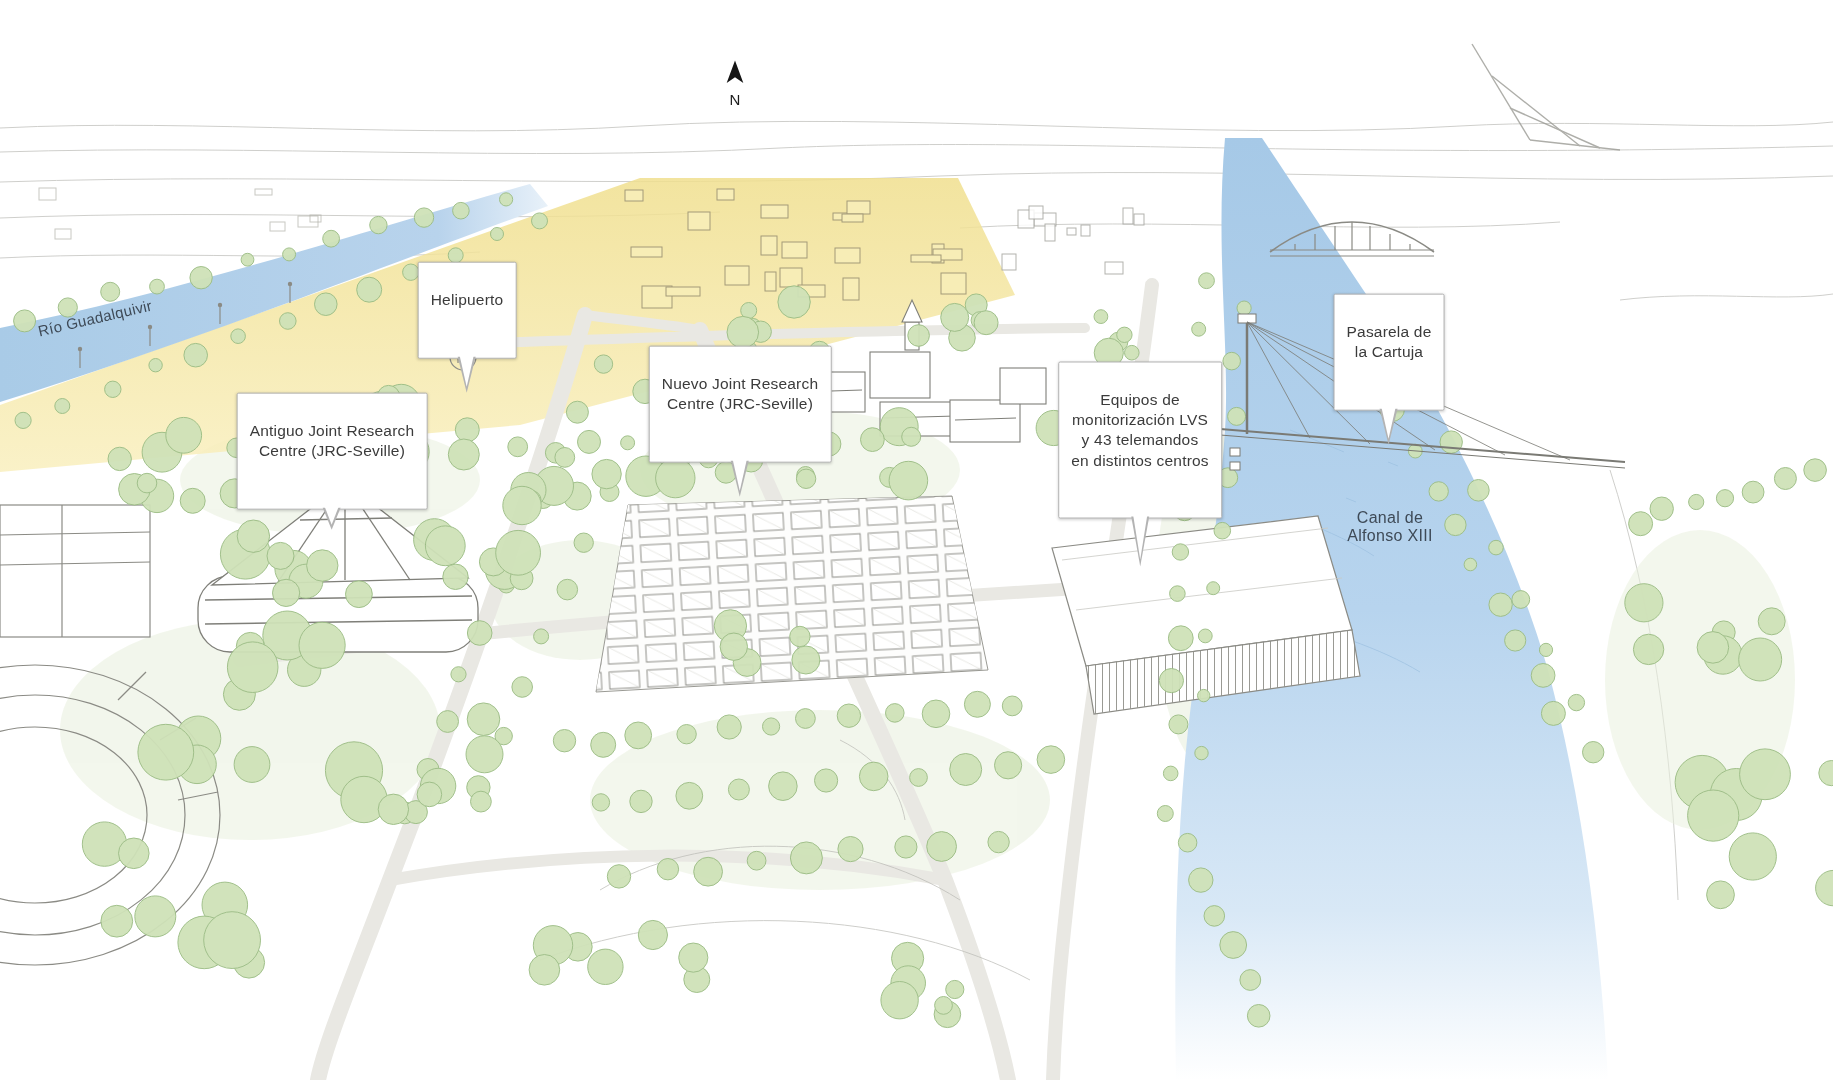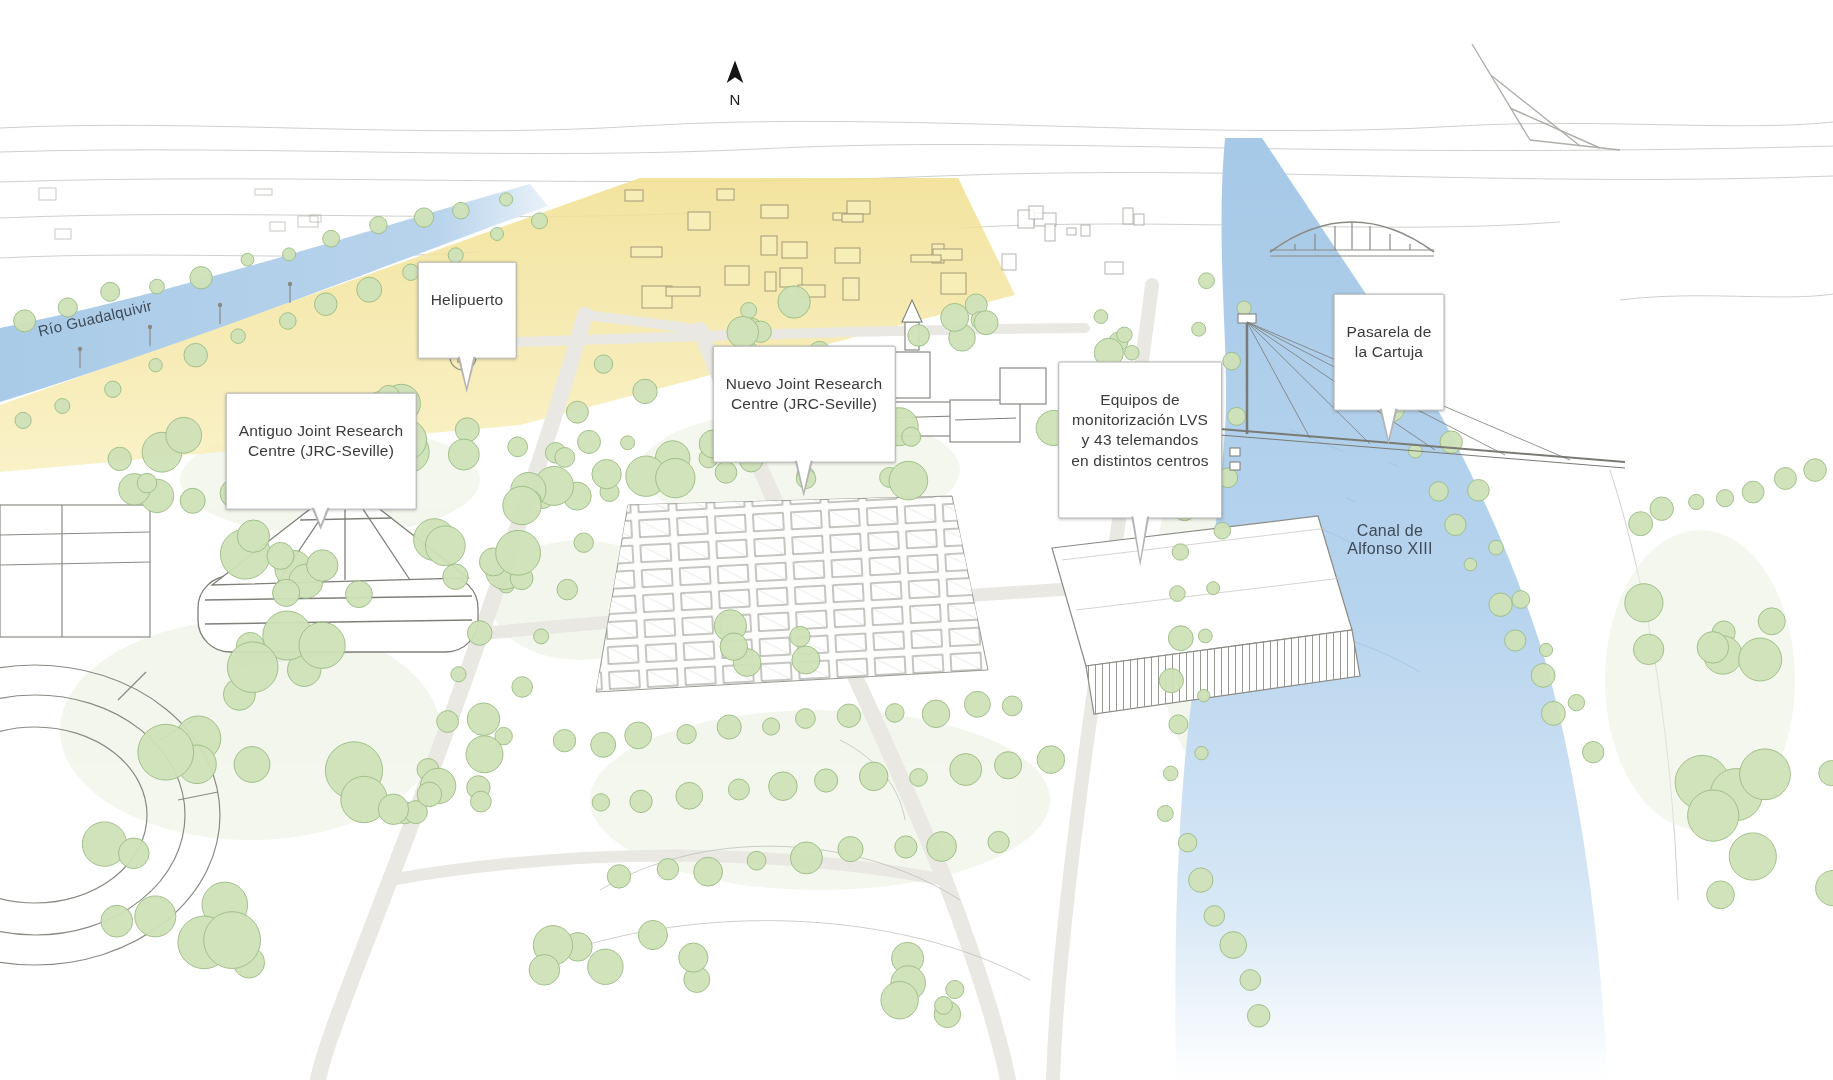--- a/index.html
+++ b/index.html
@@ -551,38 +551,38 @@
   </svg>
 
   <div id="compass">
     <svg width="20" height="26" viewBox="0 0 24 30">
       <polygon points="12,0 2,27 12,20 22,27" fill="#151515"></polygon>
     </svg>
     <div class="n">N</div>
   </div>
 
   <div class="water-label" id="rio-label" style="left:95px;top:318px;">Río Guadalquivir</div>
-  <div class="water-label" style="left:1390px;top:527px;margin-top:13px;">Canal de
+  <div class="water-label" style="left:1390px;top:527px;">Canal de
 Alfonso XIII</div>
 
   <div class="callout tl" style="left:467px;top:298px;margin-top:12px;">
     <span>Helipuerto</span>
     <span class="tail tail-border"></span>
     <span class="tail tail-fill"></span>
   </div>
 
 
-  <div class="callout tl" style="left:804px;top:404px;">
+  <div class="callout tl" style="left:740px;top:404px;">
     <span>Nuevo Joint Research
 Centre (JRC-Seville)</span>
     <span class="tail tail-border"></span>
     <span class="tail tail-fill"></span>
   </div>
 
-  <div class="callout" style="left:321px;top:451px;">
+  <div class="callout" style="left:332px;top:451px;">
     <span>Antiguo Joint Research
 Centre (JRC-Seville)</span>
     <span class="tail tail-border"></span>
     <span class="tail tail-fill"></span>
   </div>
 
   <div class="callout tl" style="left:1372px;top:352px;margin-left:17px;">
     <span>Pasarela de
 la Cartuja</span>
     <span class="tail tail-border"></span>

